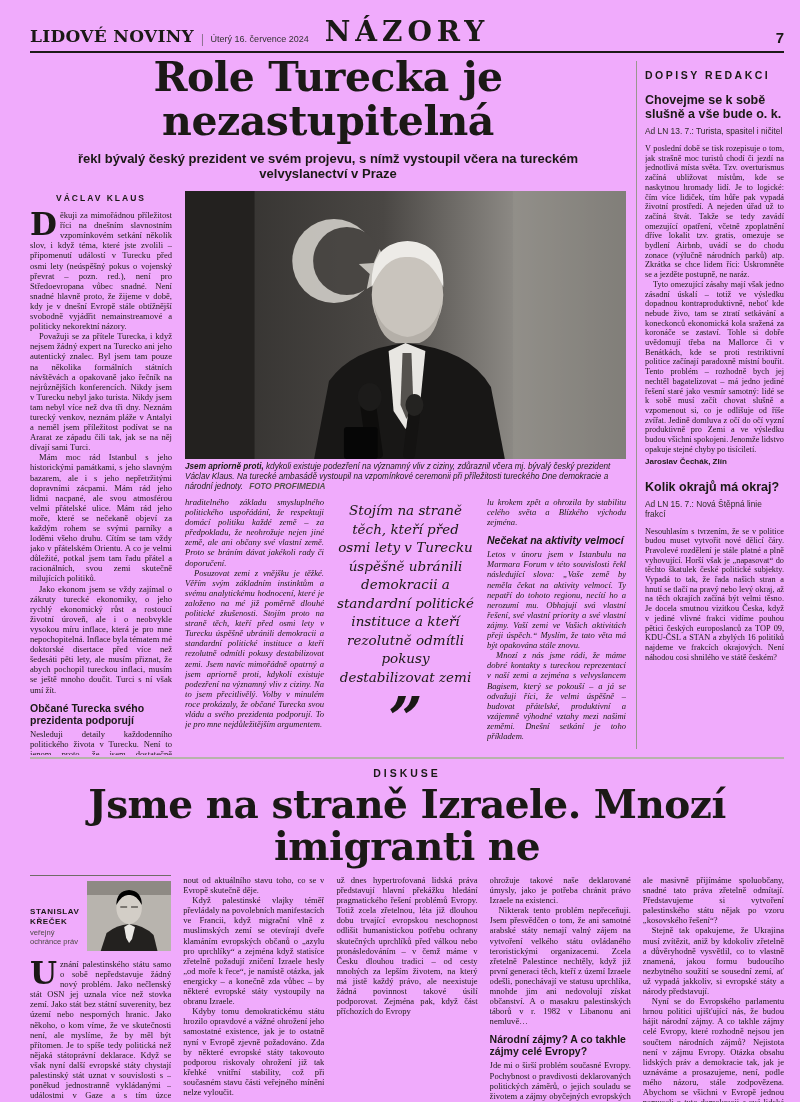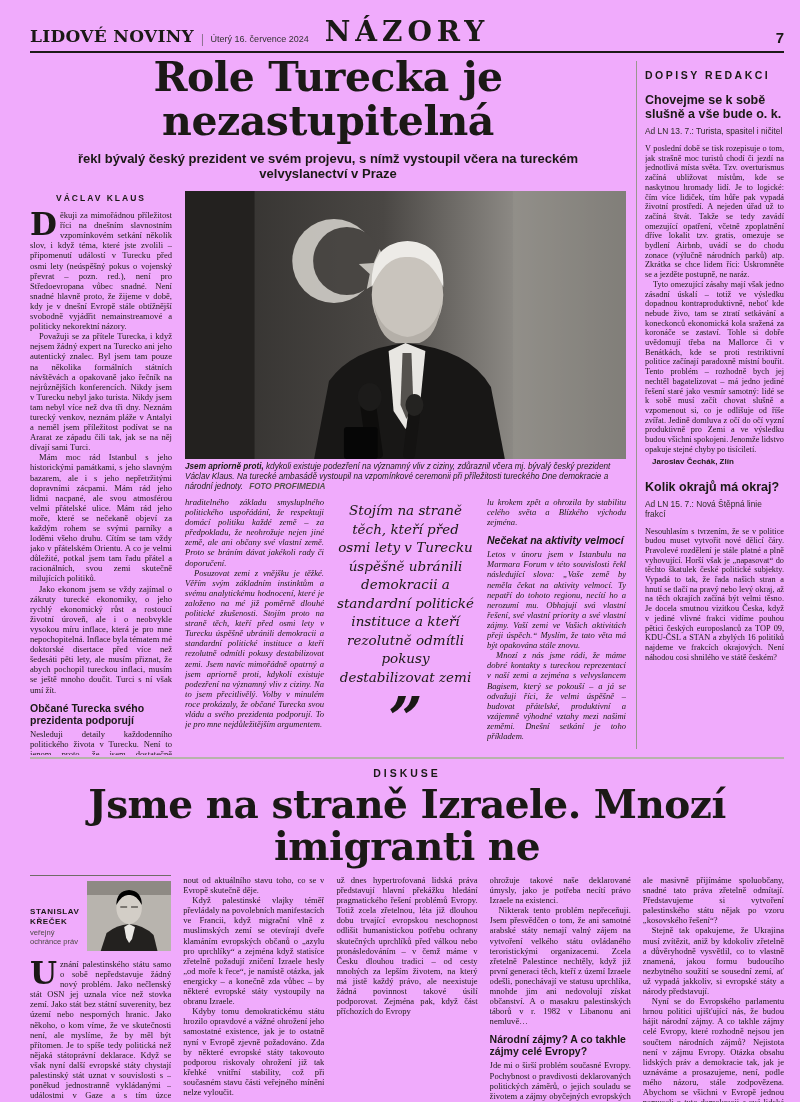--- a/index.html
+++ b/index.html
@@ -51,21 +51,21 @@
   .bigquote{font-family:"DejaVu Serif",serif;font-weight:bold;font-size:60px;line-height:46px;
         text-align:center;margin:10px 0 6px;text-indent:0 !important;}
   .quotecol .col-p{text-align:justify;}
   
   .side-kicker{font-family:"Liberation Sans",sans-serif;font-weight:bold;font-size:10.5px;letter-spacing:2.5px;margin:8px 0 12px;}
   .sidebar .col-p{font-size:8.3px;line-height:9.7px;text-align:justify;}
   .sidebar .col-p + .col-p{text-indent:8px;}
   .sidebar .col-subhead{font-size:12.5px;line-height:14px;margin:14px 0 5px;}
   .sidebar .col-subhead:first-child{margin-top:0;}
   .letter-ref{font-family:"Liberation Sans",sans-serif;font-size:8.4px;color:#2e2c28;margin:0 0 8px;}
-  .letter-sig{font-family:"Liberation Sans",sans-serif;font-weight:bold;font-size:8px;margin:2px 7px 0;}
+  .letter-sig{font-family:"Liberation Sans",sans-serif;font-weight:bold;font-size:8px;margin:2px 0 0;}
   
   .section-divider{height:2px;background:#b6b2aa;margin:2px 0 0;}
   .bottom .headline{font-size:39px;line-height:42px;}
   .bottom-cols{display:flex;gap:12px;height:234px;overflow:hidden;margin-top:8px;}
   .bottom-cols > .ncol{flex:1;min-width:0;}
   .author-card{display:flex;gap:5px;border-top:1px solid #6f6c66;padding-top:5px;margin-bottom:6px;height:72px;}
   .author-nameblock{width:52px;flex:0 0 52px;padding-top:26px;}
   .author-name{font-family:"Liberation Sans",sans-serif;font-weight:bold;font-size:8px;line-height:9.5px;letter-spacing:.6px;margin:0;}
   .author-role{font-family:"Liberation Sans",sans-serif;font-size:7.6px;color:#4c4944;margin:3px 0 0;line-height:8.5px;}
   .author-photo{flex:1;height:70px;background:#888;}
@@ -213,21 +213,21 @@
       </div>
       <div class="ncol">
           <p class="col-p">nout od aktuálního stavu toho, co se v Evropě skutečně děje.</p>
           <p class="col-p">Když palestinské vlajky téměř převládaly na povolebních manifestacích ve Francii, když migrační vlně z muslimských zemí se otevírají dveře klamáním evropských občanů o „azylu pro uprchlíky“ a zejména když statisíce zřetelně požadují zničení Izraele hesly „od moře k řece“, je namístě otázka, jak energicky – a konečně zda vůbec – by některé evropské státy vystoupily na obranu Izraele.</p>
           <p class="col-p">Kdyby tomu demokratickému státu hrozilo opravdové a vážné ohrožení jeho samostatné existence, jak je to ostatně nyní v Evropě zjevně požadováno. Zda by některé evropské státy takovouto podporou riskovaly ohrožení již tak křehké vnitřní stability, což při současném stavu části veřejného mínění nelze vyloučit.</p>
         </div>
       <div class="ncol quotecol">
           <p class="col-p">už dnes hypertrofovaná lidská práva představují hlavní překážku hledání pragmatického řešení problémů Evropy. Totiž zcela zřetelnou, léta již dlouhou dobu trvající evropskou neschopnost odlišit humanistickou potřebu ochrany skutečných uprchlíků před válkou nebo pronásledováním – v čemž máme v Česku dlouhou tradici – od cesty mnohých za lepším životem, na který má jistě každý právo, ale neexistuje žádná povinnost takové úsilí podporovat. Zejména pak, když část příchozích do Evropy</p>
         </div>
       <div class="ncol">
-          <p class="col-p">ohrožuje takové naše deklarované úmysly, jako je potřeba necítí právo Izraele na existenci.</p>
+          <p class="col-p">ohrožuje takové naše deklarované úmysly, jako je potřeba chránit právo Izraele na existenci.</p>
           <p class="col-p">Nikterak tento problém nepřeceňuji. Jsem přesvědčen o tom, že ani samotné arabské státy nemají valný zájem na vytvoření velkého státu ovládaného teroristickými organizacemi. Zcela zřetelně Palestince nechtěly, když již první generaci těch, kteří z území Izraele odešli, ponechávají ve statusu uprchlíka, mnohde jim ani nedovolují získat občanství. A o masakru palestinských táborů v r. 1982 v Libanonu ani nemluvě…</p>
           <h4 class="col-subhead">Národní zájmy? A co takhle zájmy celé Evropy?</h4>
           <p class="col-p">Jde mi o širší problém současné Evropy. Pochybnost o pravdivosti deklarovaných politických záměrů, o jejich souladu se životem a zájmy obyčejných evropských občanů. Což volební výsledky politických subjektů neodrážejí zcela přesně. Ostatně i tyto se, ke zděšení mnohých, počínají měnit.</p>
         </div>
       <div class="ncol">
           <p class="col-p">ale masivně přijímáme spoluobčany, snadné tato práva zřetelně odmítají. Představujeme si vytvoření palestinského státu nějak po vzoru „kosovského řešení“?</p>
           <p class="col-p">Stejně tak opakujeme, že Ukrajina musí zvítězit, aniž by kdokoliv zřetelně a důvěryhodně vysvětlil, co to vlastně znamená, jakou formu budoucího nezbytného soužití se sousední zemí, ať už vypadá jakkoliv, si evropské státy a národy představují.</p>
           <p class="col-p">Nyní se do Evropského parlamentu hrnou politici ujišťující nás, že budou hájit národní zájmy. A co takhle zájmy celé Evropy, které rozhodně nejsou jen součtem národních zájmů? Nejistota není v zájmu Evropy. Otázka obsahu lidských práv a demokracie tak, jak je uznáváme a prosazujeme, není, podle mého názoru, stále zodpovězena. Abychom se všichni v Evropě jednou nemuseli o tuto demokracii a svá lidská práva bát ještě více, než se o ně bojíme dnes…</p>
         </div>
     </div>

